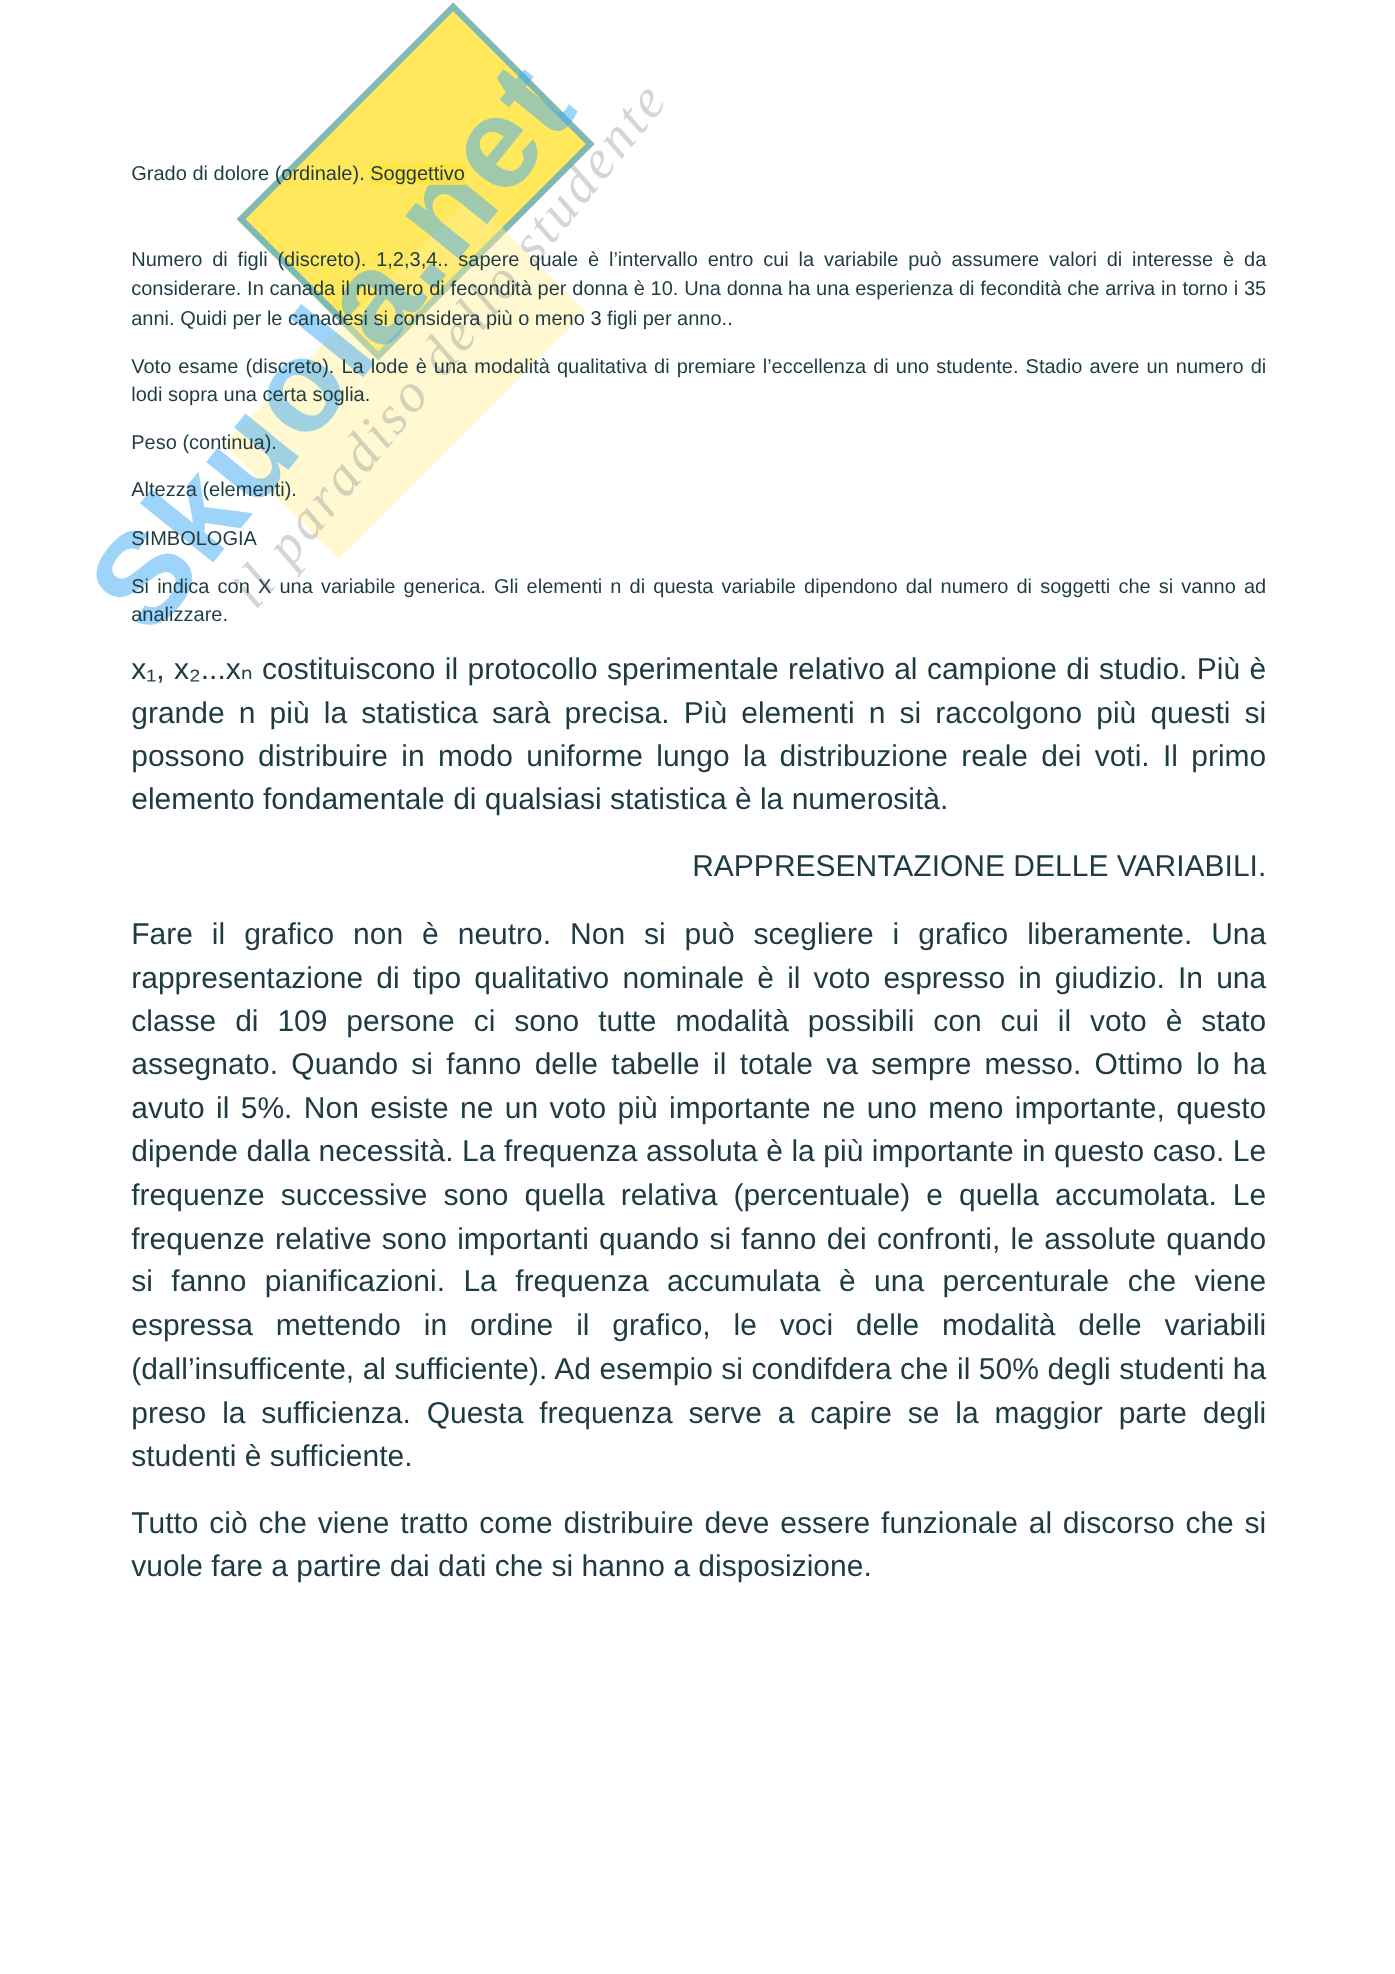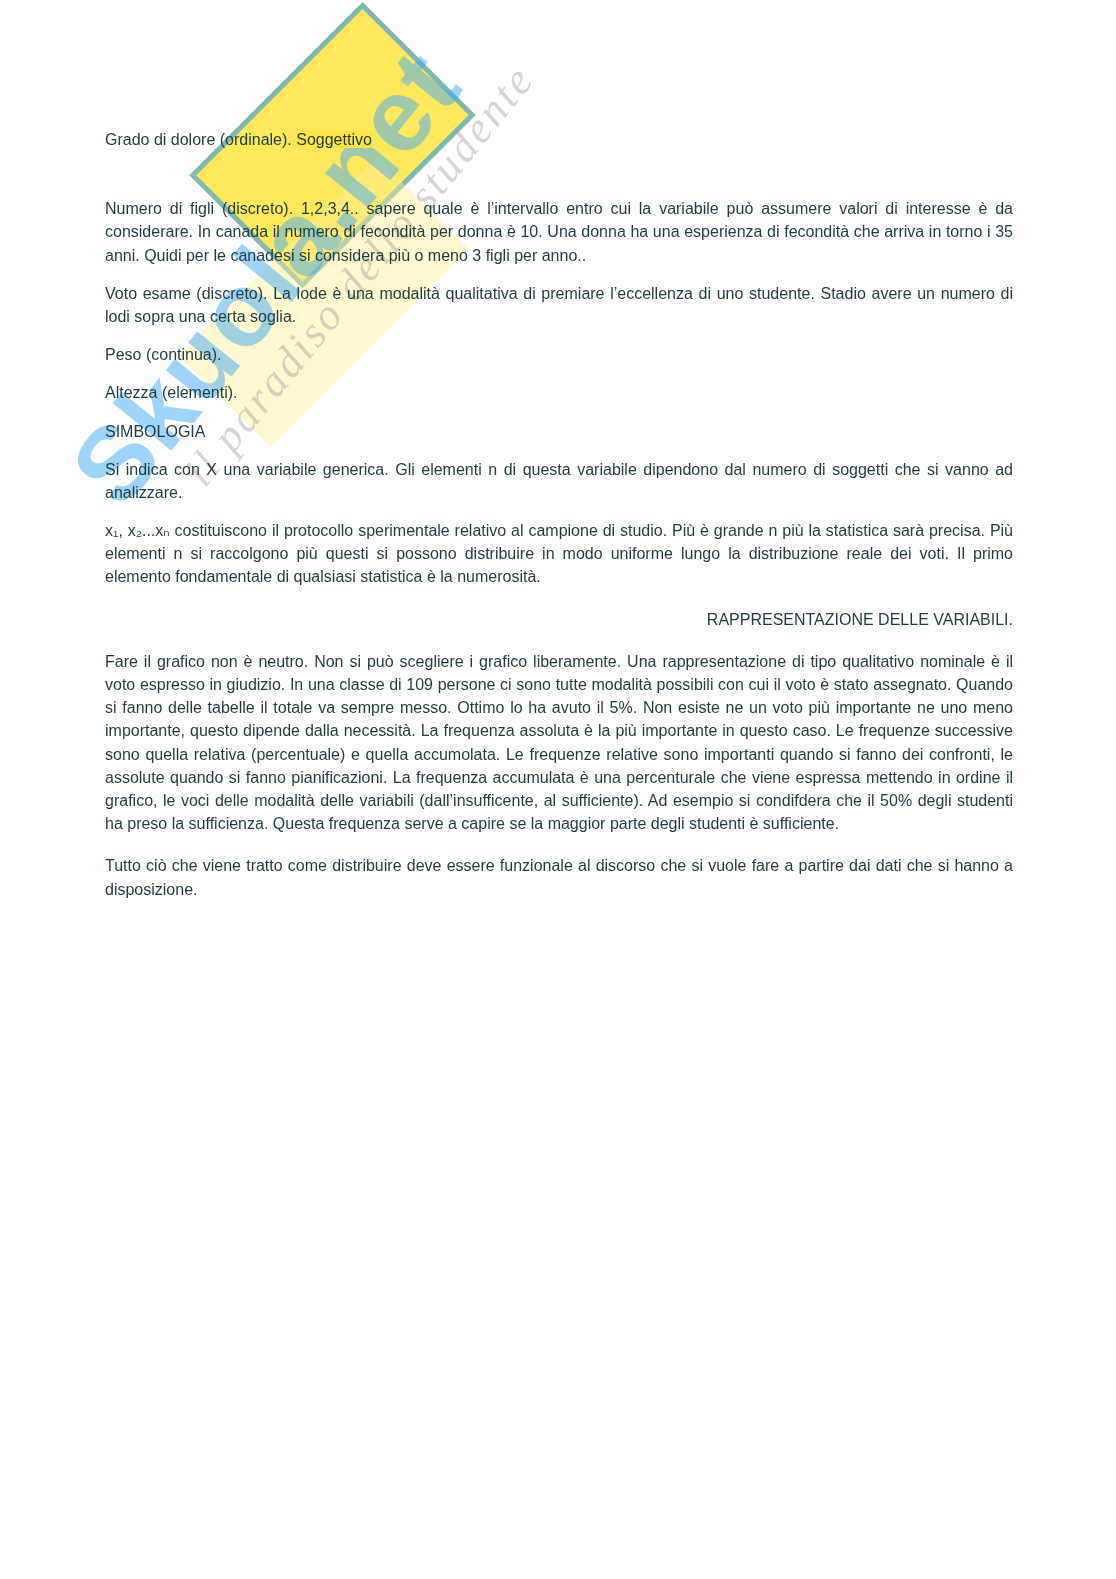--- a/index.html
+++ b/index.html
@@ -80,21 +80,21 @@
   }
   p {
     margin: 0 0 15px 0;
   }
   .small {
     font-size: 16px;
     line-height: 1.45;
     text-align: justify;
   }
   .big {
-    font-size: 16px;
+    font-size: 24px;
     line-height: 1.45;
     text-align: justify;
     margin-bottom: 19px;
   }
   .heading-big {
     text-align: right;
     margin-bottom: 19px;
   }
   .gap-top {
     margin-top: 46px;

